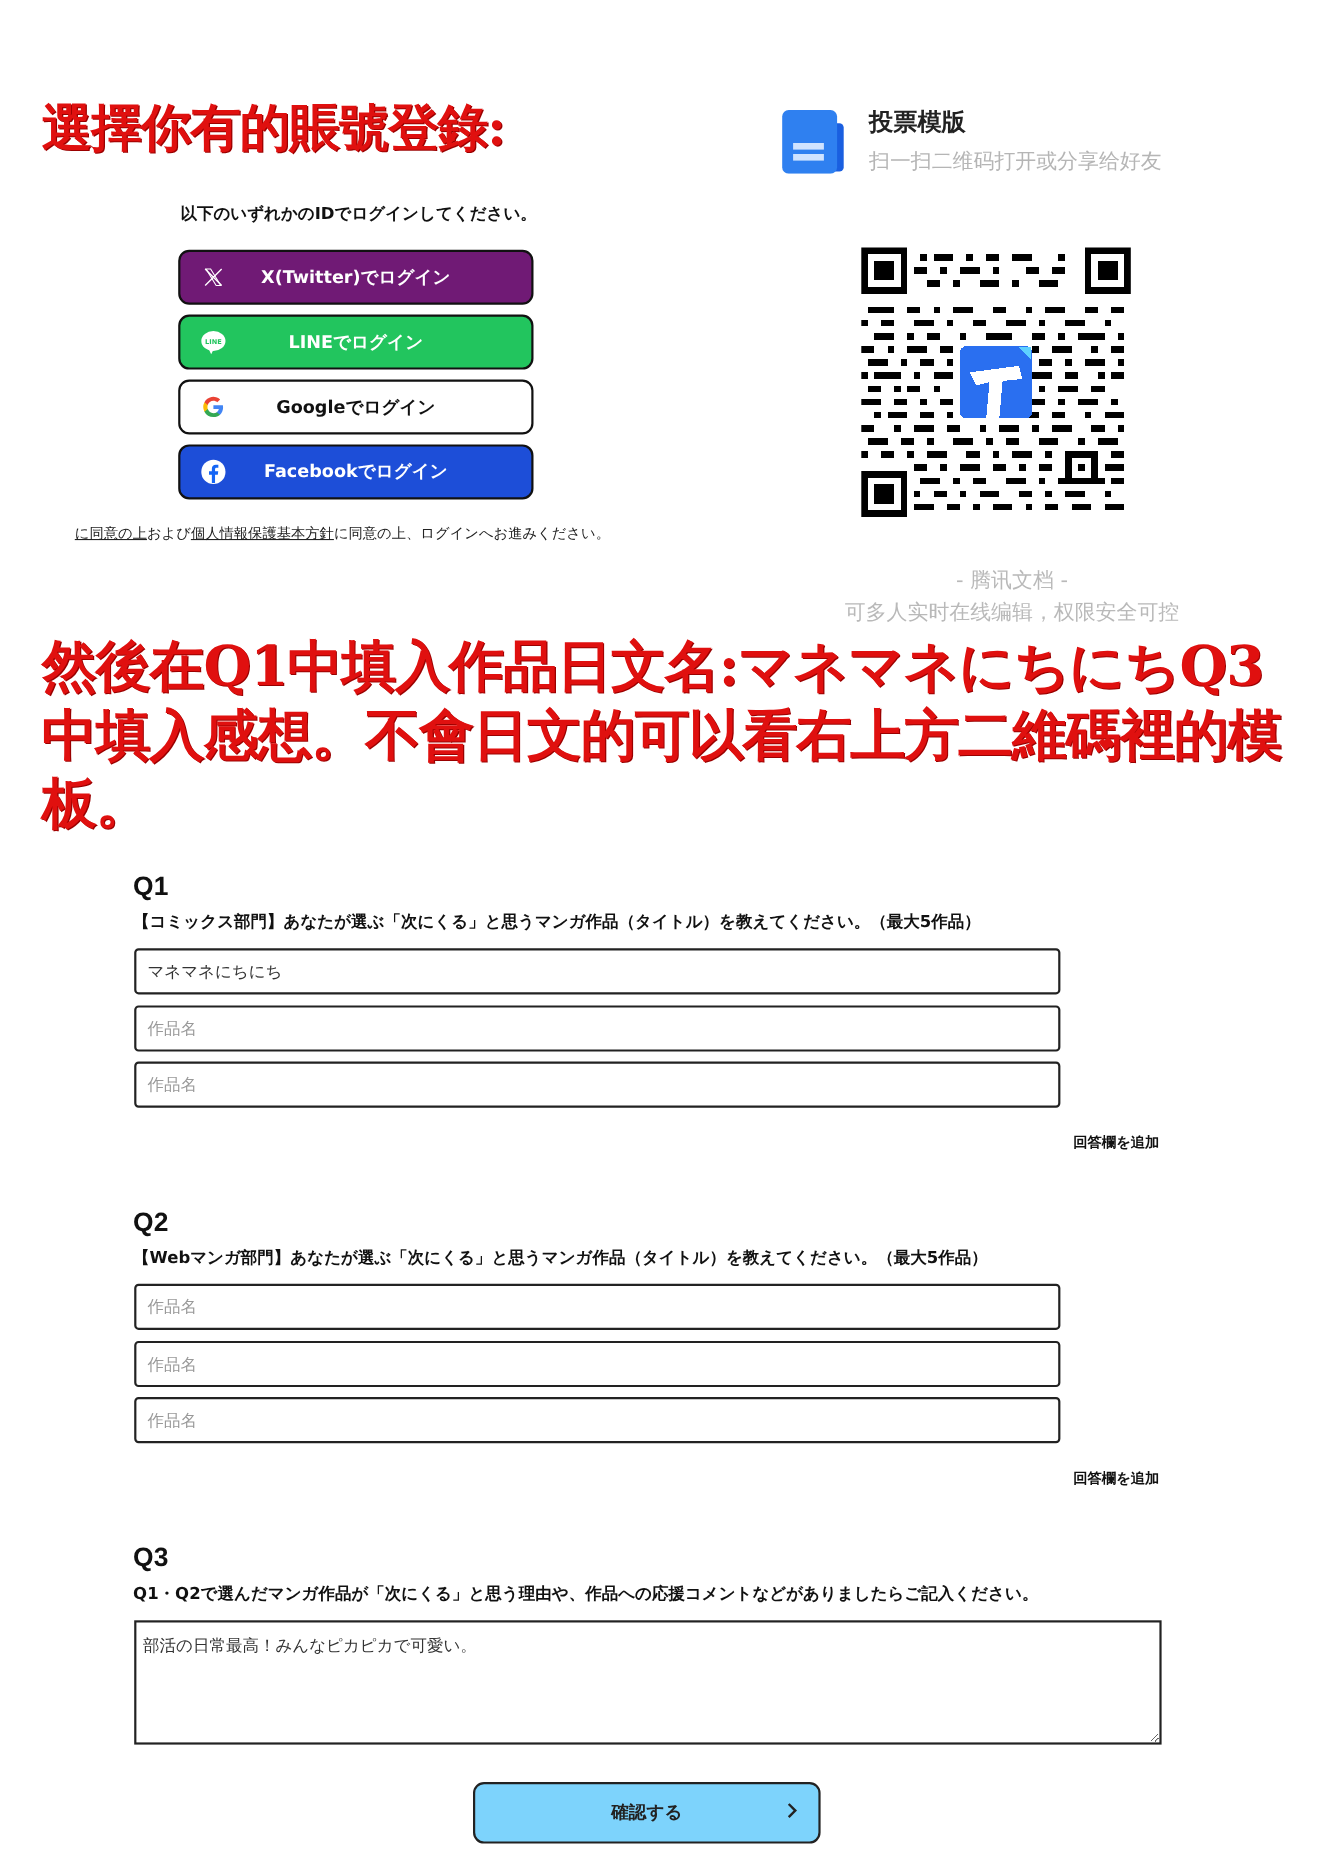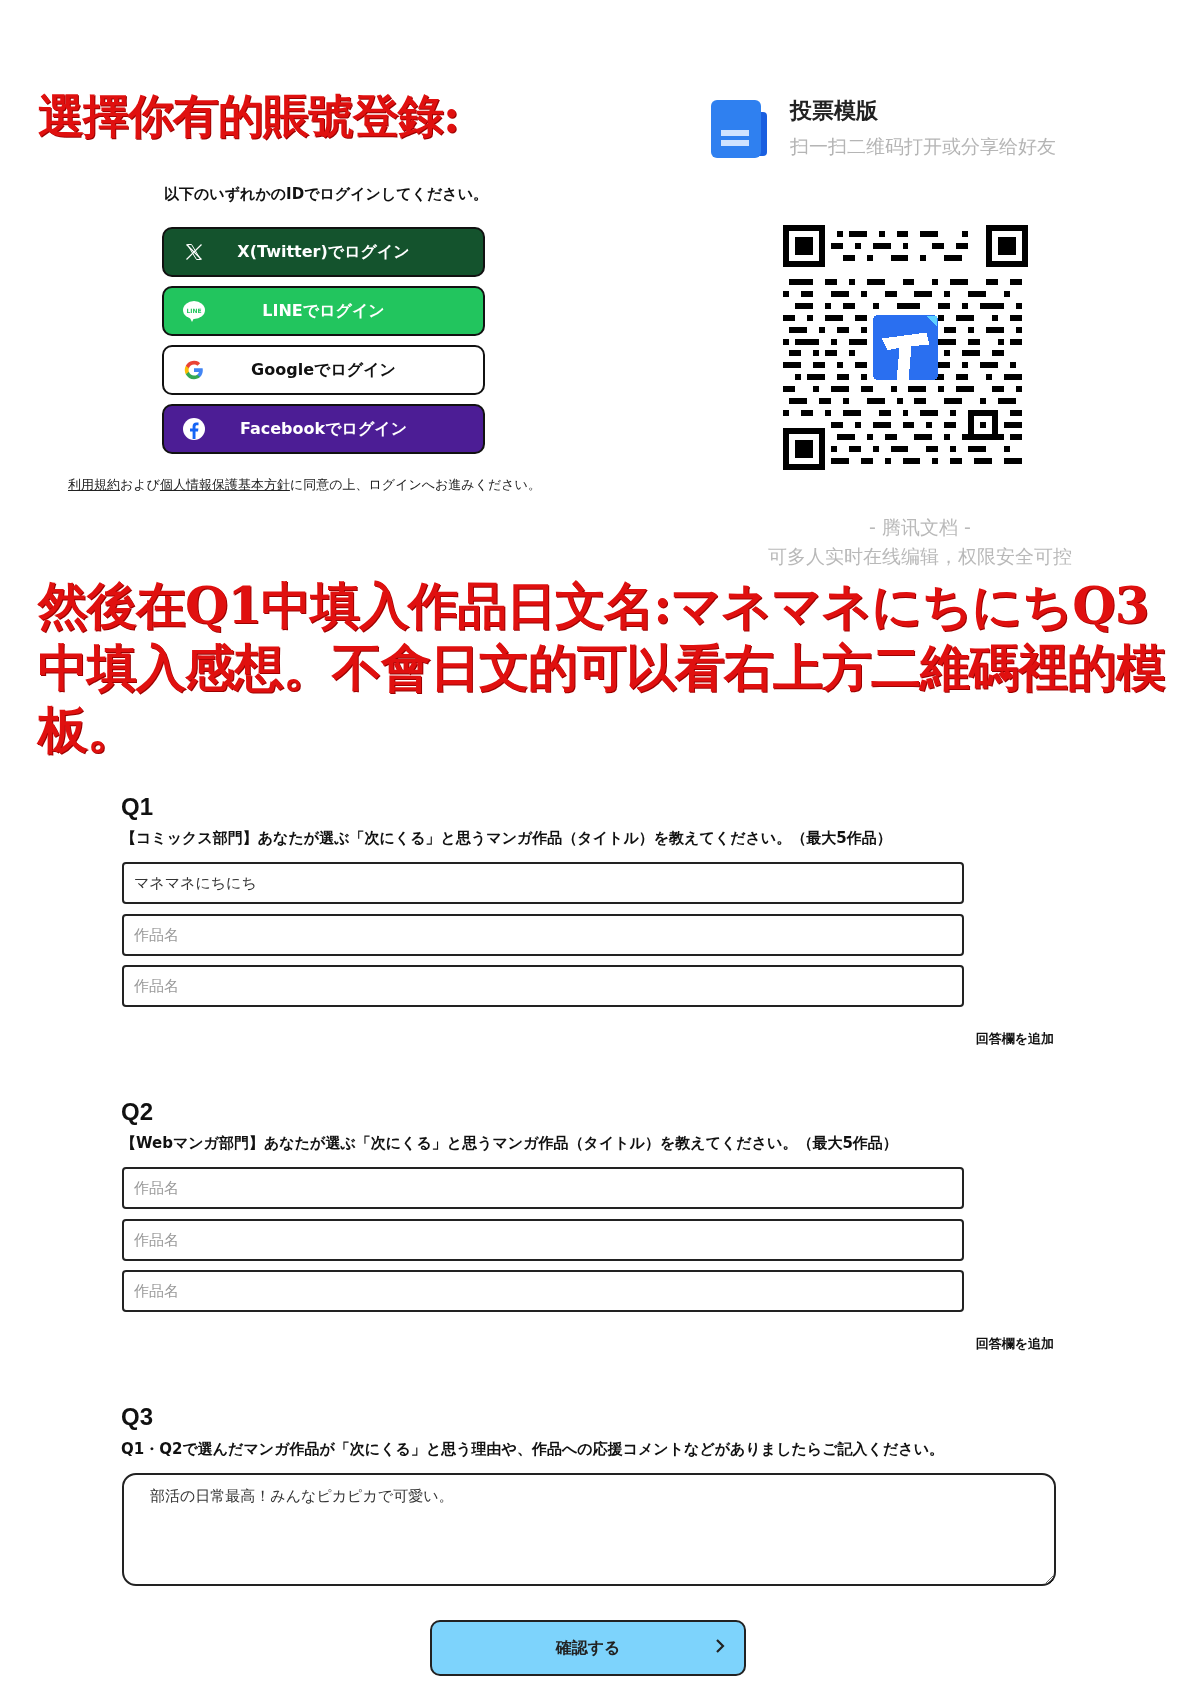--- a/index.html
+++ b/index.html
@@ -19,24 +19,24 @@
 
   #login-instruction { left: 164px; top: 185px; font-size: 15px; font-weight: bold; }
 
   .login-btn {
     position: absolute; left: 162px; width: 323px; height: 50px;
     border: 2px solid #111; border-radius: 10px;
     display: flex; align-items: center; justify-content: center;
     font-size: 16px; font-weight: bold; cursor: pointer;
   }
   .login-btn .ico { position: absolute; left: 18px; top: 50%; transform: translateY(-50%); width: 24px; height: 24px; display: flex; align-items: center; justify-content: center; }
-  #btn-x { top: 227px; background: #14532d; color: #fff; }
+  #btn-x { top: 227px; background: #701a75; color: #fff; }
   #btn-line { top: 286px; background: #22c55e; color: #fff; }
   #btn-google { top: 345px; background: #fff; color: #111; }
-  #btn-facebook { top: 404px; background: #4c1d95; color: #fff; text-align: center; }
+  #btn-facebook { top: 404px; background: #1d4ed8; color: #fff; text-align: center; }
 
   #terms { left: 68px; top: 476px; font-size: 13px; color: #222; }
   #terms a { color: #222; text-decoration: underline; }
 
   #doc-card { left: 711px; top: 100px; }
   #doc-title { left: 790px; top: 96px; font-size: 22px; font-weight: bold; color: #222; }
   #doc-sub { left: 790px; top: 134px; font-size: 19px; color: #b5b5b5; }
 
   #qr { left: 783px; top: 225px; width: 245px; height: 245px; }
   #tencent-brand { left: 720px; top: 515px; width: 400px; text-align: center; font-size: 19px; color: #b9b9b9; }
@@ -48,21 +48,21 @@
     position: absolute; left: 122px; width: 842px; height: 42px;
     border: 2px solid #222; border-radius: 4px; background: #fff;
     font-size: 15px; padding: 0 10px; color: #333;
     font-family: "DejaVu Sans", sans-serif;
   }
   .text-input::placeholder { color: #999; }
   .add-link { position: absolute; right: 146px; font-size: 13px; font-weight: bold; color: #111; cursor: pointer; }
 
   #q3-textarea {
     position: absolute; left: 122px; top: 1473px; width: 934px; height: 113px;
-    border: 2px solid #222; border-radius: 14px; padding: 12px 26px;
+    border: 2px solid #222; border-radius: 0; padding: 12px 6px;
     font-size: 15px; color: #333; resize: both;
     font-family: "DejaVu Sans", sans-serif;
   }
 
   #confirm-btn {
     position: absolute; left: 430px; top: 1620px; width: 316px; height: 56px;
     background: #7dd3fc; border: 2px solid #222; border-radius: 10px;
     display: flex; align-items: center; justify-content: center;
     font-size: 16px; font-weight: bold; color: #222; cursor: pointer;
   }
@@ -112,21 +112,21 @@
   <span class="ico">
     <svg width="24" height="24" viewBox="0 0 24 24">
         <circle cx="12" cy="12" r="11" fill="#fff"></circle>
         <path d="M13.5 22V14.5h2.5l.4-3h-2.9V9.7c0-.9.3-1.5 1.5-1.5h1.5V5.5c-.3 0-1.2-.1-2.2-.1-2.2 0-3.7 1.3-3.7 3.8v2.3H8v3h2.6V22z" fill="#1565f5"></path>
       </svg>
   </span>
   <span>Facebookでログイン</span>
 </div>
 
 <div id="terms" class="abs">
-  <a>利用規約</a><span>および</span><a>個人情報保護基本方針</a><span>に同意の上、ログインへお進みください。</span>
+  <a>に同意の上</a><span>および</span><a>個人情報保護基本方針</a><span>に同意の上、ログインへお進みください。</span>
 </div>
 
 <div id="doc-card" class="abs">
   <svg width="58" height="58" viewBox="0 0 58 58">
     <rect x="38" y="12" width="18" height="44" rx="4" fill="#1a5fe0"></rect>
     <rect x="0" y="0" width="50" height="58" rx="6" fill="#2f80f0"></rect>
     <rect x="10" y="30" width="28" height="6" fill="#cfe3ff"></rect>
     <rect x="10" y="40" width="28" height="6" fill="#cfe3ff"></rect>
   </svg>
 </div>

